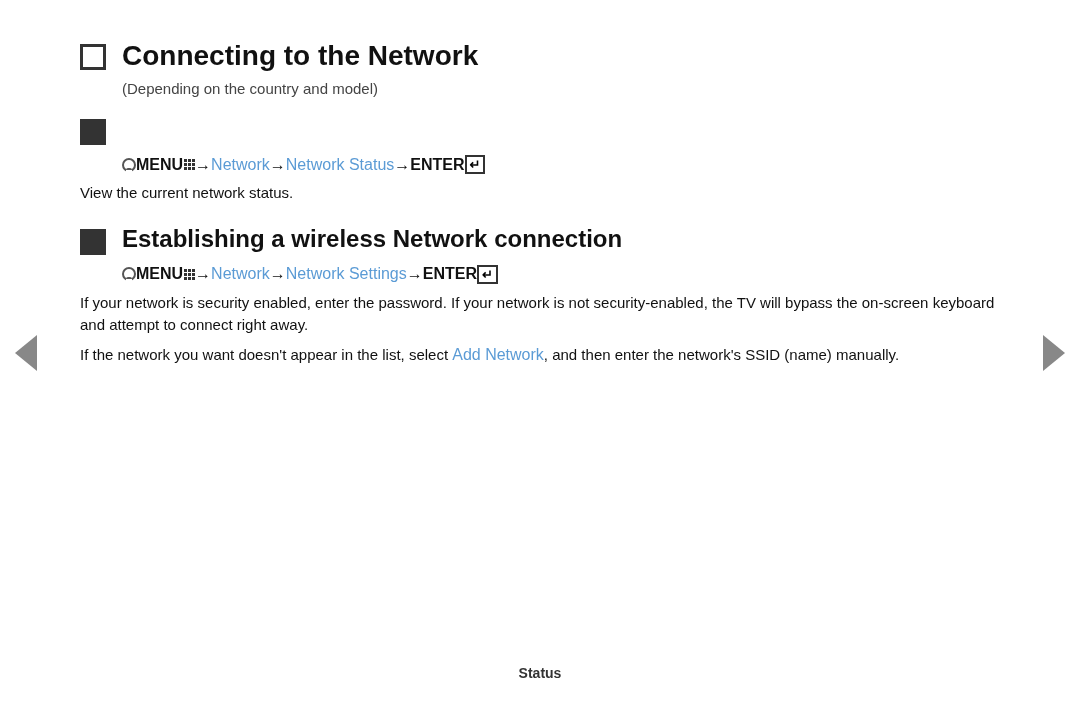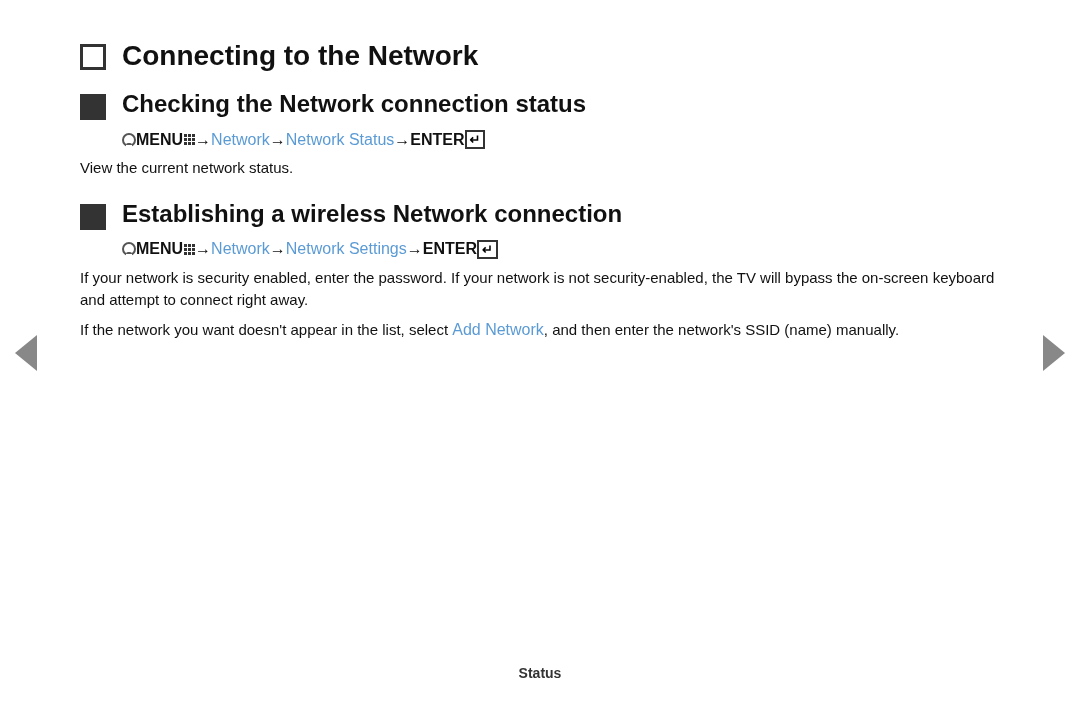--- a/index.html
+++ b/index.html
@@ -190,26 +190,26 @@
 
   <div class="nav-arrow-right">
     <div class="arrow-shape-right"></div>
   </div>
 
   <div class="section-connecting">
     <div class="section-heading-1">
       <div class="checkbox-icon"></div>
       <span class="h1-text">Connecting to the Network</span>
     </div>
+    <p class="subtitle">(Depending on the country and model)</p>
   </div>
 
   <div class="section-checking">
     <div class="h2-heading">
       <div class="filled-square"></div>
-      <span class="h2-text">Checking the Network connection status</span>
     </div>
     <div class="menu-line">
       <span style="display:inline-flex;align-items:center;gap:4px;">
         <span style="display:inline-block;width:14px;height:14px;border:2px solid #555;border-radius:50%;position:relative;">
           <span style="position:absolute;bottom:-2px;left:50%;transform:translateX(-50%);width:6px;height:4px;background:#fff;border-top:2px solid #555;border-radius:2px 2px 0 0;"></span>
         </span>
       </span>
       <span class="menu-label">MENU</span>
       <span style="display:inline-grid;grid-template-columns:repeat(3,3px);gap:1px;margin-left:1px;">
         <span style="background:#333;display:block;width:3px;height:3px;"></span>

